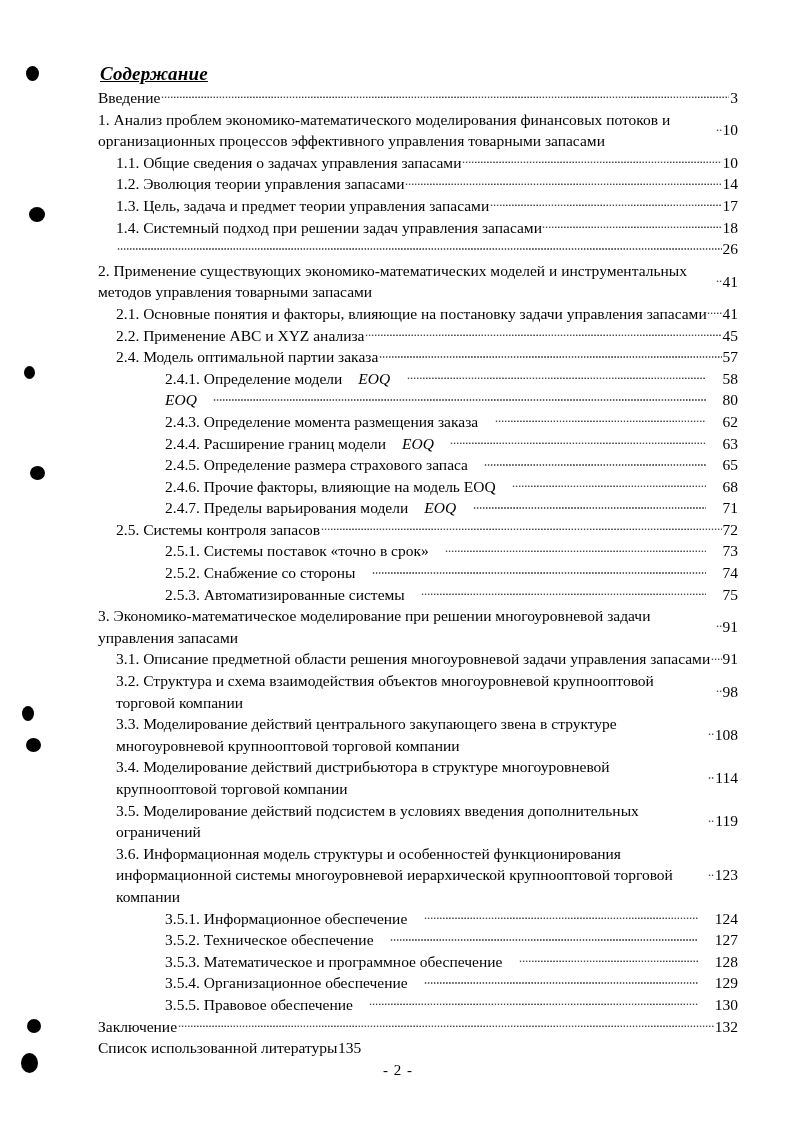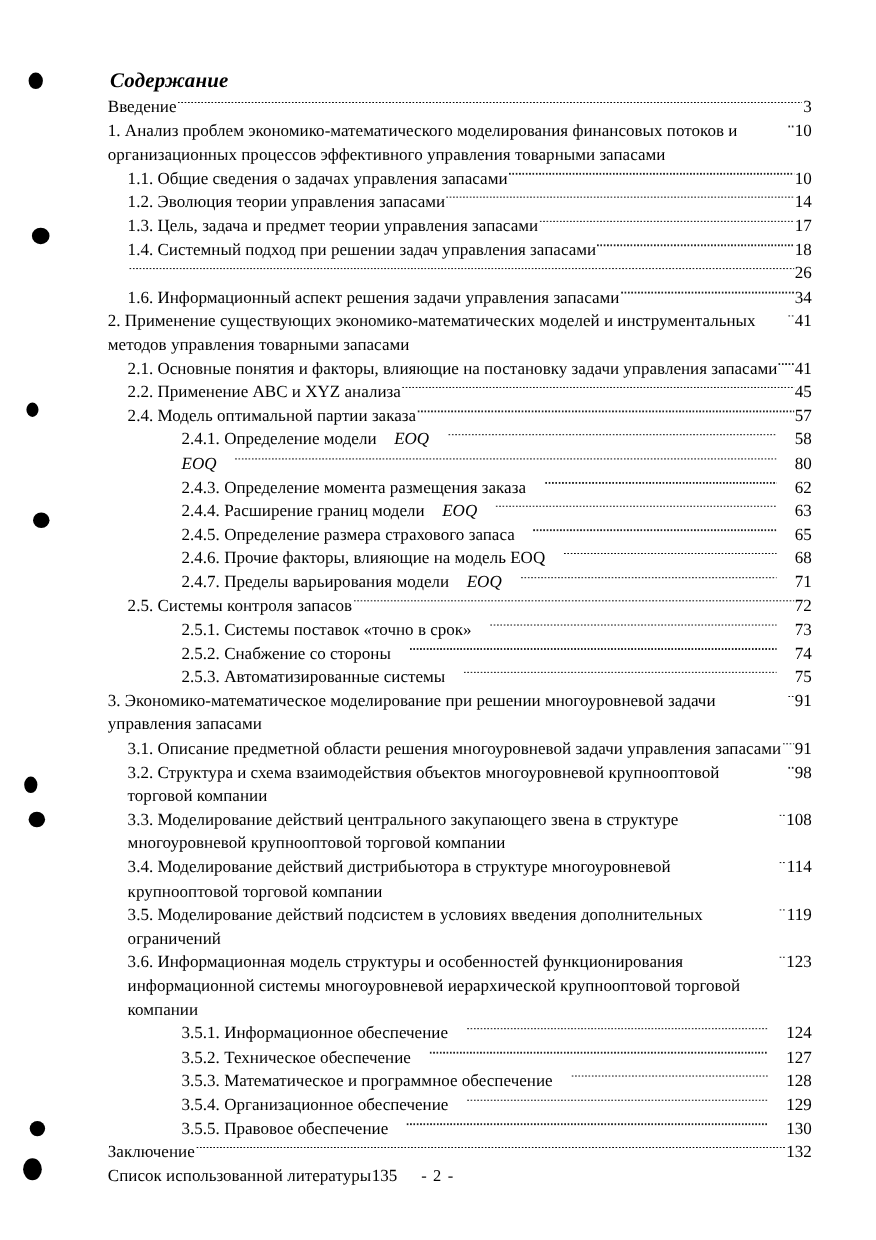--- a/index.html
+++ b/index.html
@@ -39,29 +39,30 @@
     top: 62px;
     width: 640px;
   }
   .toc-title {
     font-style: italic;
     font-weight: bold;
     font-size: 19px;
     line-height: 24px;
     letter-spacing: 0.2px;
     margin: 0 0 1px 2px;
+    text-decoration: underline;
   }
   .toc-list {
     list-style: none;
     margin: 0;
     padding: 0;
   }
   .toc-entry {
     display: flex;
-    align-items: flex-start;
+    align-items: center;
     font-size: 15.5px;
     line-height: 21.6px;
     margin: 0;
     padding: 0;
   }
   .toc-entry .label {
     white-space: normal;
     flex: 0 1 auto;
   }
   .toc-entry .leader {
@@ -140,25 +141,20 @@
         </li>
         <li class="toc-entry lvl2">
           <span class="label">1.4. Системный подход при решении задач управления запасами</span>
           <span class="leader"></span>
           <span class="page-num">18</span>
         </li>
         <li class="toc-entry lvl2">
           <span class="leader"></span>
           <span class="page-num">26</span>
         </li>
-        <li class="toc-entry lvl2">
-          <span class="label">1.6. Информационный аспект решения задачи управления запасами</span>
-          <span class="leader"></span>
-          <span class="page-num">34</span>
-        </li>
         <li class="toc-entry lvl1">
           <span class="label">2. Применение существующих экономико-математических моделей и инструментальных методов управления товарными запасами</span>
           <span class="leader"></span>
           <span class="page-num">41</span>
         </li>
         <li class="toc-entry lvl2">
           <span class="label">2.1. Основные понятия и факторы, влияющие на постановку задачи управления запасами</span>
           <span class="leader"></span>
           <span class="page-num">41</span>
         </li>

